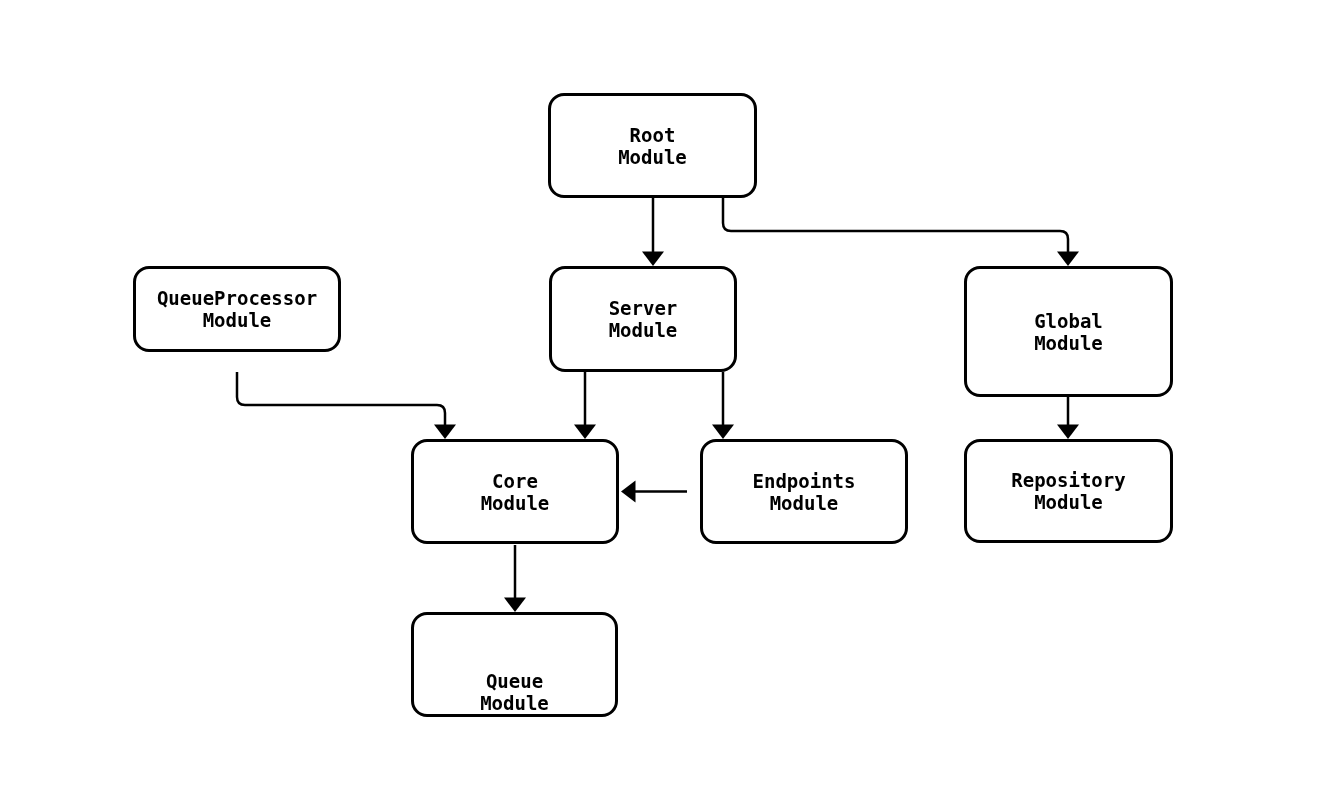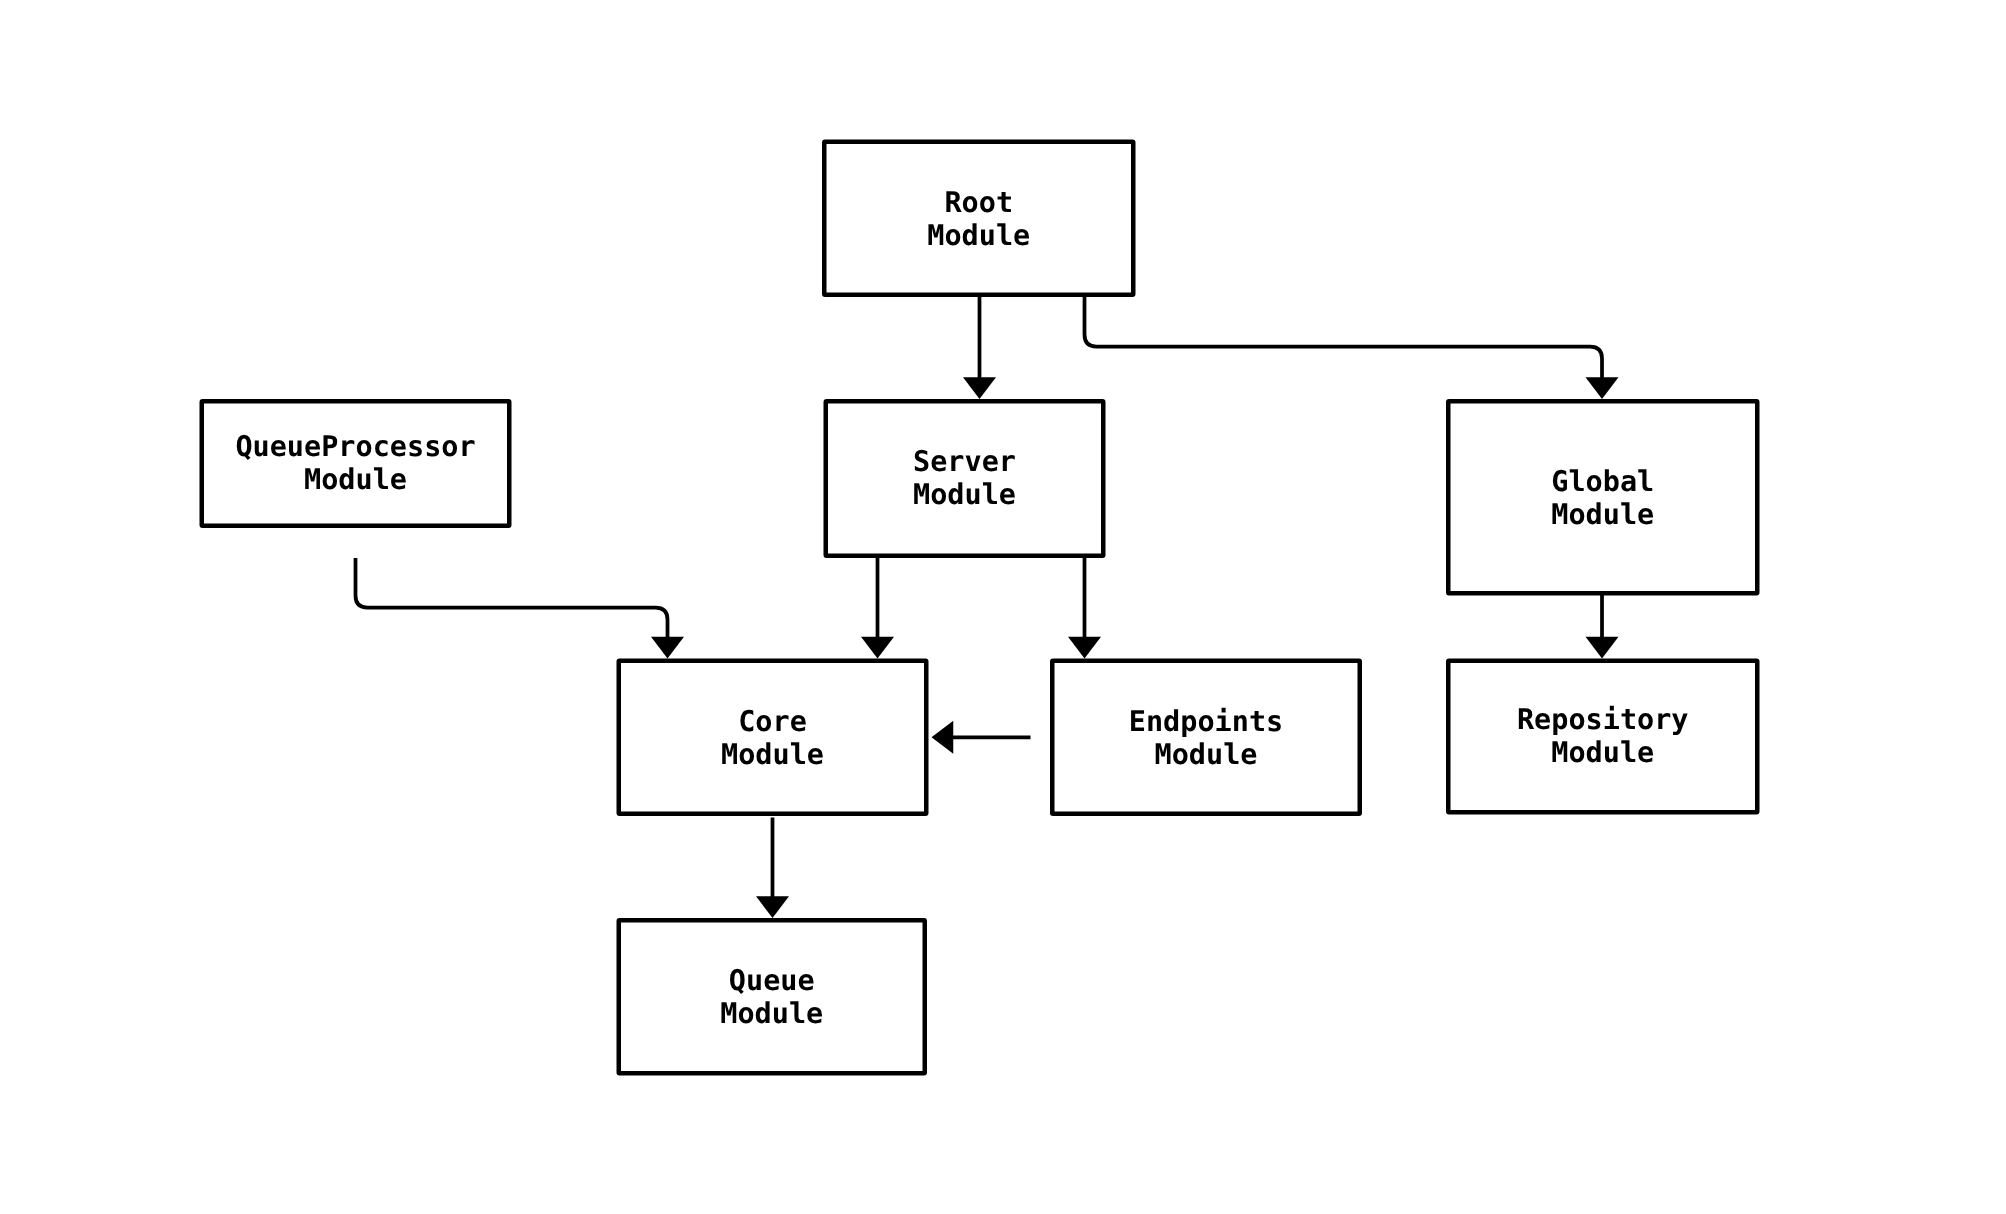--- a/index.html
+++ b/index.html
@@ -29,21 +29,21 @@
   }
   .edge-arrow {
     fill: #000000;
     stroke: none;
   }
   .node {
     position: absolute;
     box-sizing: border-box;
     background: #ffffff;
     border: 3px solid #000000;
-    border-radius: 2px;
+    border-radius: 16px;
     display: flex;
     align-items: center;
     justify-content: center;
   }
   .node .label {
     white-space: pre-line;
     text-align: center;
     font-size: 19px;
     line-height: 22px;
     font-weight: bold;
@@ -118,18 +118,18 @@
   <div class="node" style="left:687px; top:439px; width:208px; height:105px;margin-left:13px;">
     <span class="label">Endpoints
 Module</span>
   </div>
 
   <div class="node" style="left:964px; top:439px; width:209px; height:104px;">
     <span class="label">Repository
 Module</span>
   </div>
 
-  <div class="node" style="left:411px; top:612px; width:207px; height:105px;">
+  <div class="node" style="left:411px; top:612px; width:207px; height:105px;align-items:flex-end;">
     <span class="label">Queue
 Module</span>
   </div>
 
 </div>
 
 </body></html>

